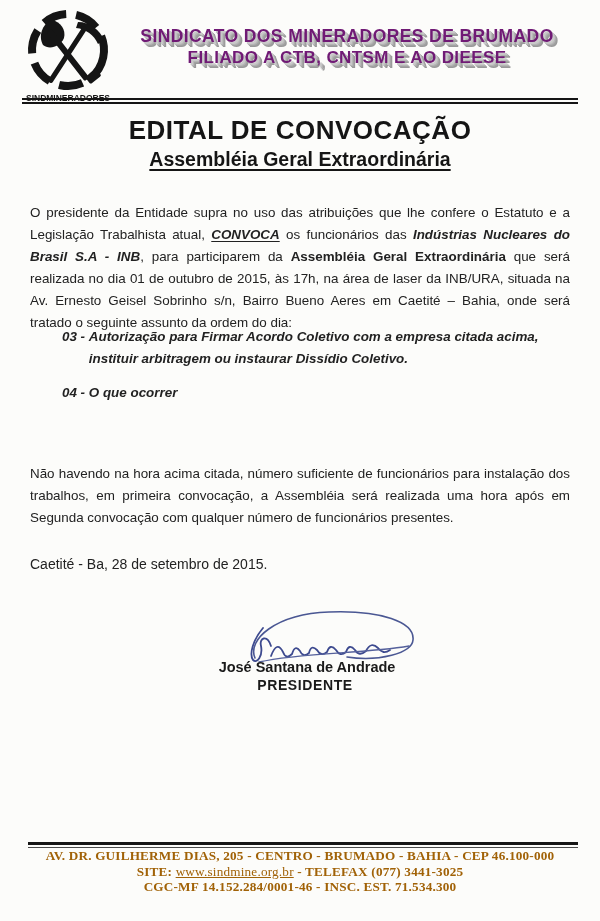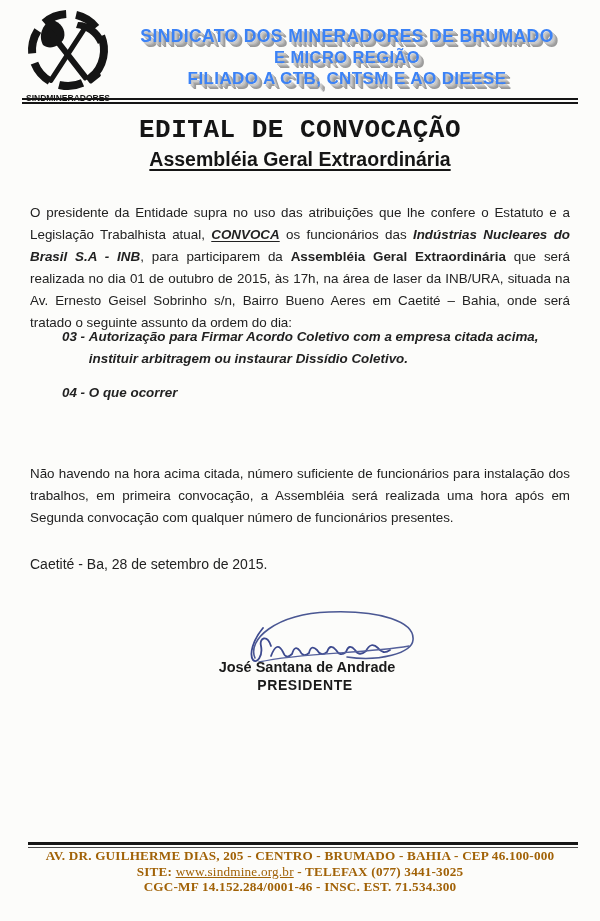--- a/index.html
+++ b/index.html
@@ -7,37 +7,37 @@
     position:relative;width:600px;height:921px;margin:0 auto;
     background:#fcfcfa;overflow:hidden;
     font-family:"Liberation Sans","DejaVu Sans",sans-serif;
     color:#1d1d1d;
   }
 
   
   .logo{position:absolute;left:16px;top:6px;width:104px;height:102px;}
   .header-text{
     position:absolute;left:112px;top:26px;width:470px;text-align:center;
-    font-weight:bold;color:#3b82f6;line-height:21px;
+    font-weight:bold;color:#701a75;line-height:21px;
   }
   .header-text .h1{font-size:17.5px;letter-spacing:.4px;}
   .header-text .h2{font-size:16.5px;letter-spacing:.4px;}
   .header-text .h3{font-size:17px;letter-spacing:.4px;}
   .header-text span{
     text-shadow:2px 2px 0 #c9c9c9,3px 3px 0 #b5b5b5,4px 4px 0 #a2a2a2,5px 5px 0 #999999;
   }
   .header-rule{
     position:absolute;left:22px;top:98px;width:556px;height:2px;
     border-top:2px solid #151515;border-bottom:2px solid #151515;
   }
 
   
   .doc-title{
     position:absolute;left:0;right:0;top:115px;text-align:center;
-    font-size:26px;font-weight:bold;letter-spacing:.5px;color:#151515;font-family:Liberation Mono, monospace;
+    font-size:26px;font-weight:bold;letter-spacing:.5px;color:#151515;
   }
   .doc-subtitle{
     position:absolute;left:0;right:0;top:148px;text-align:center;
     font-size:19.5px;font-weight:bold;color:#151515;
     text-decoration:underline;text-decoration-thickness:2px;text-underline-offset:3px;
   }
 
   
   .para{
     position:absolute;left:30px;width:540px;
@@ -104,21 +104,20 @@
 
     <path d="M 62 16 C 74 16 84 24 88 34 L 82 38 C 78 29 70 23 60 22 Z" fill="#151515"></path>
 
     <rect x="49" y="16" width="5" height="66" rx="2" fill="#151515" transform="rotate(33 52 49)"></rect>
 
     <text x="52" y="95" text-anchor="middle" font-family="Liberation Sans, sans-serif" font-size="8.5" font-weight="bold" fill="#151515">SINDMINERADORES</text>
   </svg>
 
   <div class="header-text">
     <div class="h1"><span>SINDICATO DOS MINERADORES DE BRUMADO</span></div>
-    <div class="h2"><span>E MICRO REGIÃO</span></div>
     <div class="h3"><span>FILIADO A CTB, CNTSM E AO DIEESE</span></div>
   </div>
 
   <div class="header-rule"></div>
 
   <div class="doc-title">EDITAL DE CONVOCAÇÃO</div>
   <div class="doc-subtitle">Assembléia Geral Extraordinária</div>
 
   <div class="para p1"><span>O presidente da Entidade supra no uso das atribuições que lhe confere o Estatuto e a Legislação Trabalhista atual, </span><span class="bi-u">CONVOCA</span><span> os funcionários das </span><span class="bi">Indústrias Nucleares do Brasil S.A - INB</span><span>, para participarem da </span><span class="b">Assembléia Geral Extraordinária</span><span> que será realizada no dia 01 de outubro de 2015, às 17h, na área de laser da INB/URA, situada na Av. Ernesto Geisel Sobrinho s/n, Bairro Bueno Aeres em Caetité – Bahia, onde será tratado o seguinte assunto da ordem do dia:</span></div>
 

